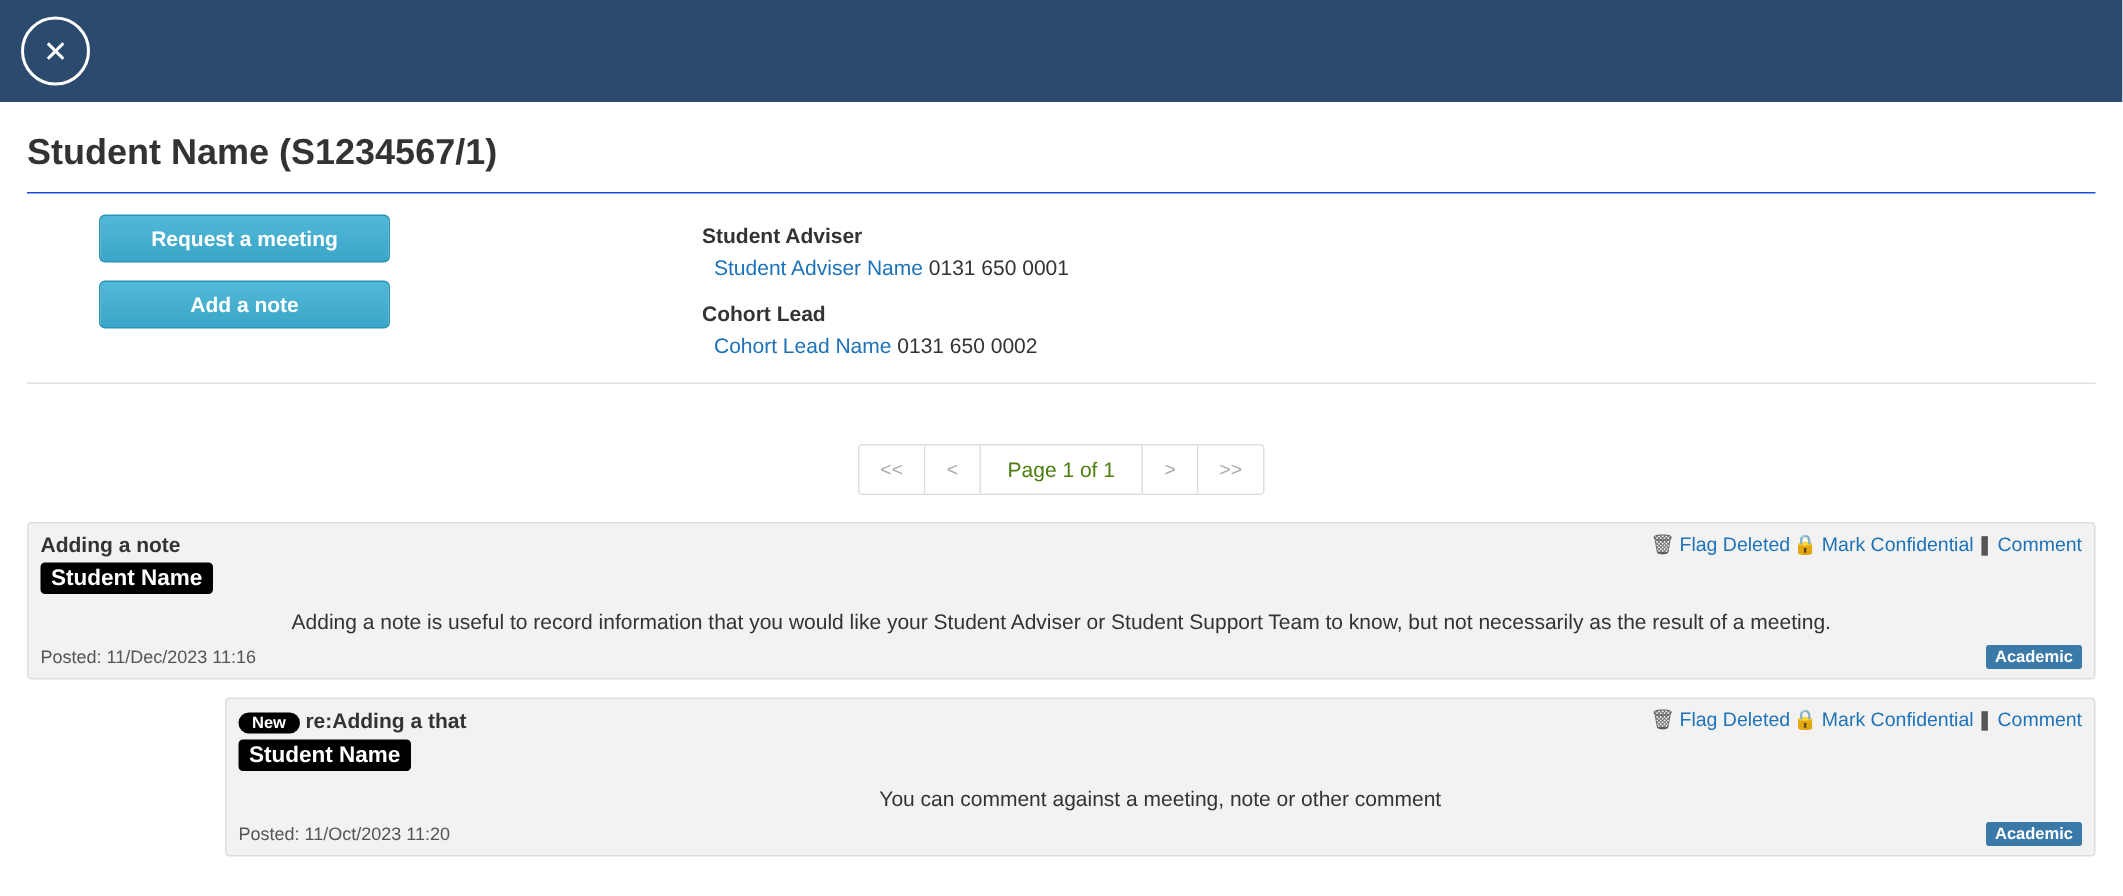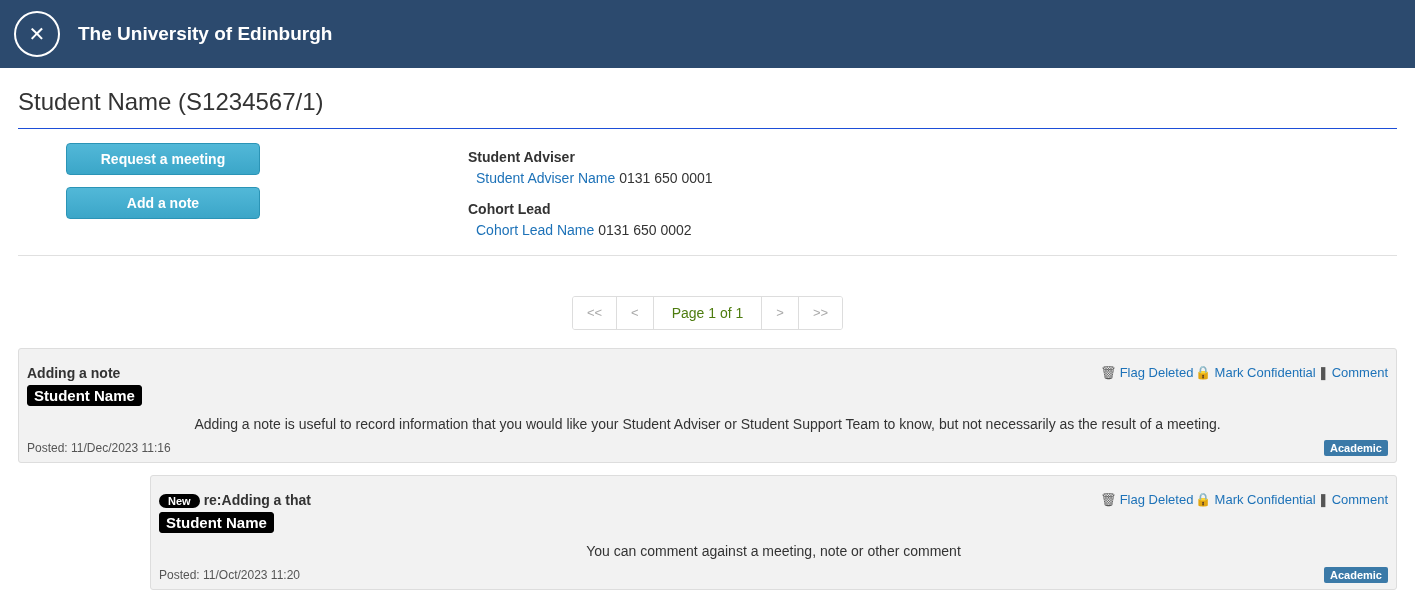--- a/index.html
+++ b/index.html
@@ -18,21 +18,21 @@
     border: 2px solid #fff;
     border-radius: 50%;
     display: flex; align-items: center; justify-content: center;
     margin-right: 18px;
   }
   .logo-inner { font-size: 20px; }
   .uni-name { font-size: 19px; font-weight: bold; }
 
   .content { padding: 16px 18px 0 18px; }
 
-  h2.page-title { font-size: 24px; font-weight: normal; margin: 4px 0 12px 0; }
+  h2.page-title { font-size: 24px; font-weight: bold; margin: 4px 0 12px 0; }
 
   .top-section {
     border-top: 1px solid #1d4ed8;
     border-bottom: 1px solid #e0e0e0;
     padding: 14px 0;
     display: flex;
   }
   .button-col { width: 450px; padding-left: 48px; }
   .btn-primary {
     display: block;
@@ -69,21 +69,21 @@
     background: #fff;
     cursor: pointer;
   }
   .pager-btn:last-child { border-right: none; }
   .pager-label { padding: 8px 18px; color: #4d7c0f; border-right: 1px solid #ddd; }
 
   .note-card {
     background: #f2f2f2;
     border: 1px solid #ddd;
     border-radius: 3px;
-    padding: 16px 8px 6px 8px;
+    padding: 6px 8px 6px 8px;
     margin-bottom: 12px;
     position: relative;
   }
   .note-card.reply { margin-left: 132px; }
   .note-title-row { display: flex; align-items: flex-start; }
   .note-title { font-weight: bold; font-size: 14px; }
   .badge-new {
     background: #000; color: #fff; border-radius: 10px;
     font-size: 11px; font-weight: bold; padding: 1px 9px;
     margin-right: 4px;
@@ -112,21 +112,20 @@
     border-radius: 2px;
   }
 </style>
 </head>
 <body>
 
 <div class="header-bar">
   <div class="logo-circle">
     <span class="logo-inner">✕</span>
   </div>
-  <div class="uni-name">The University of Edinburgh</div>
 </div>
 
 <div class="content">
 
   <h2 class="page-title">Student Name (S1234567/1)</h2>
 
   <div class="top-section">
     <div class="button-col">
       <button class="btn-primary">Request a meeting</button>
       <button class="btn-primary">Add a note</button>

